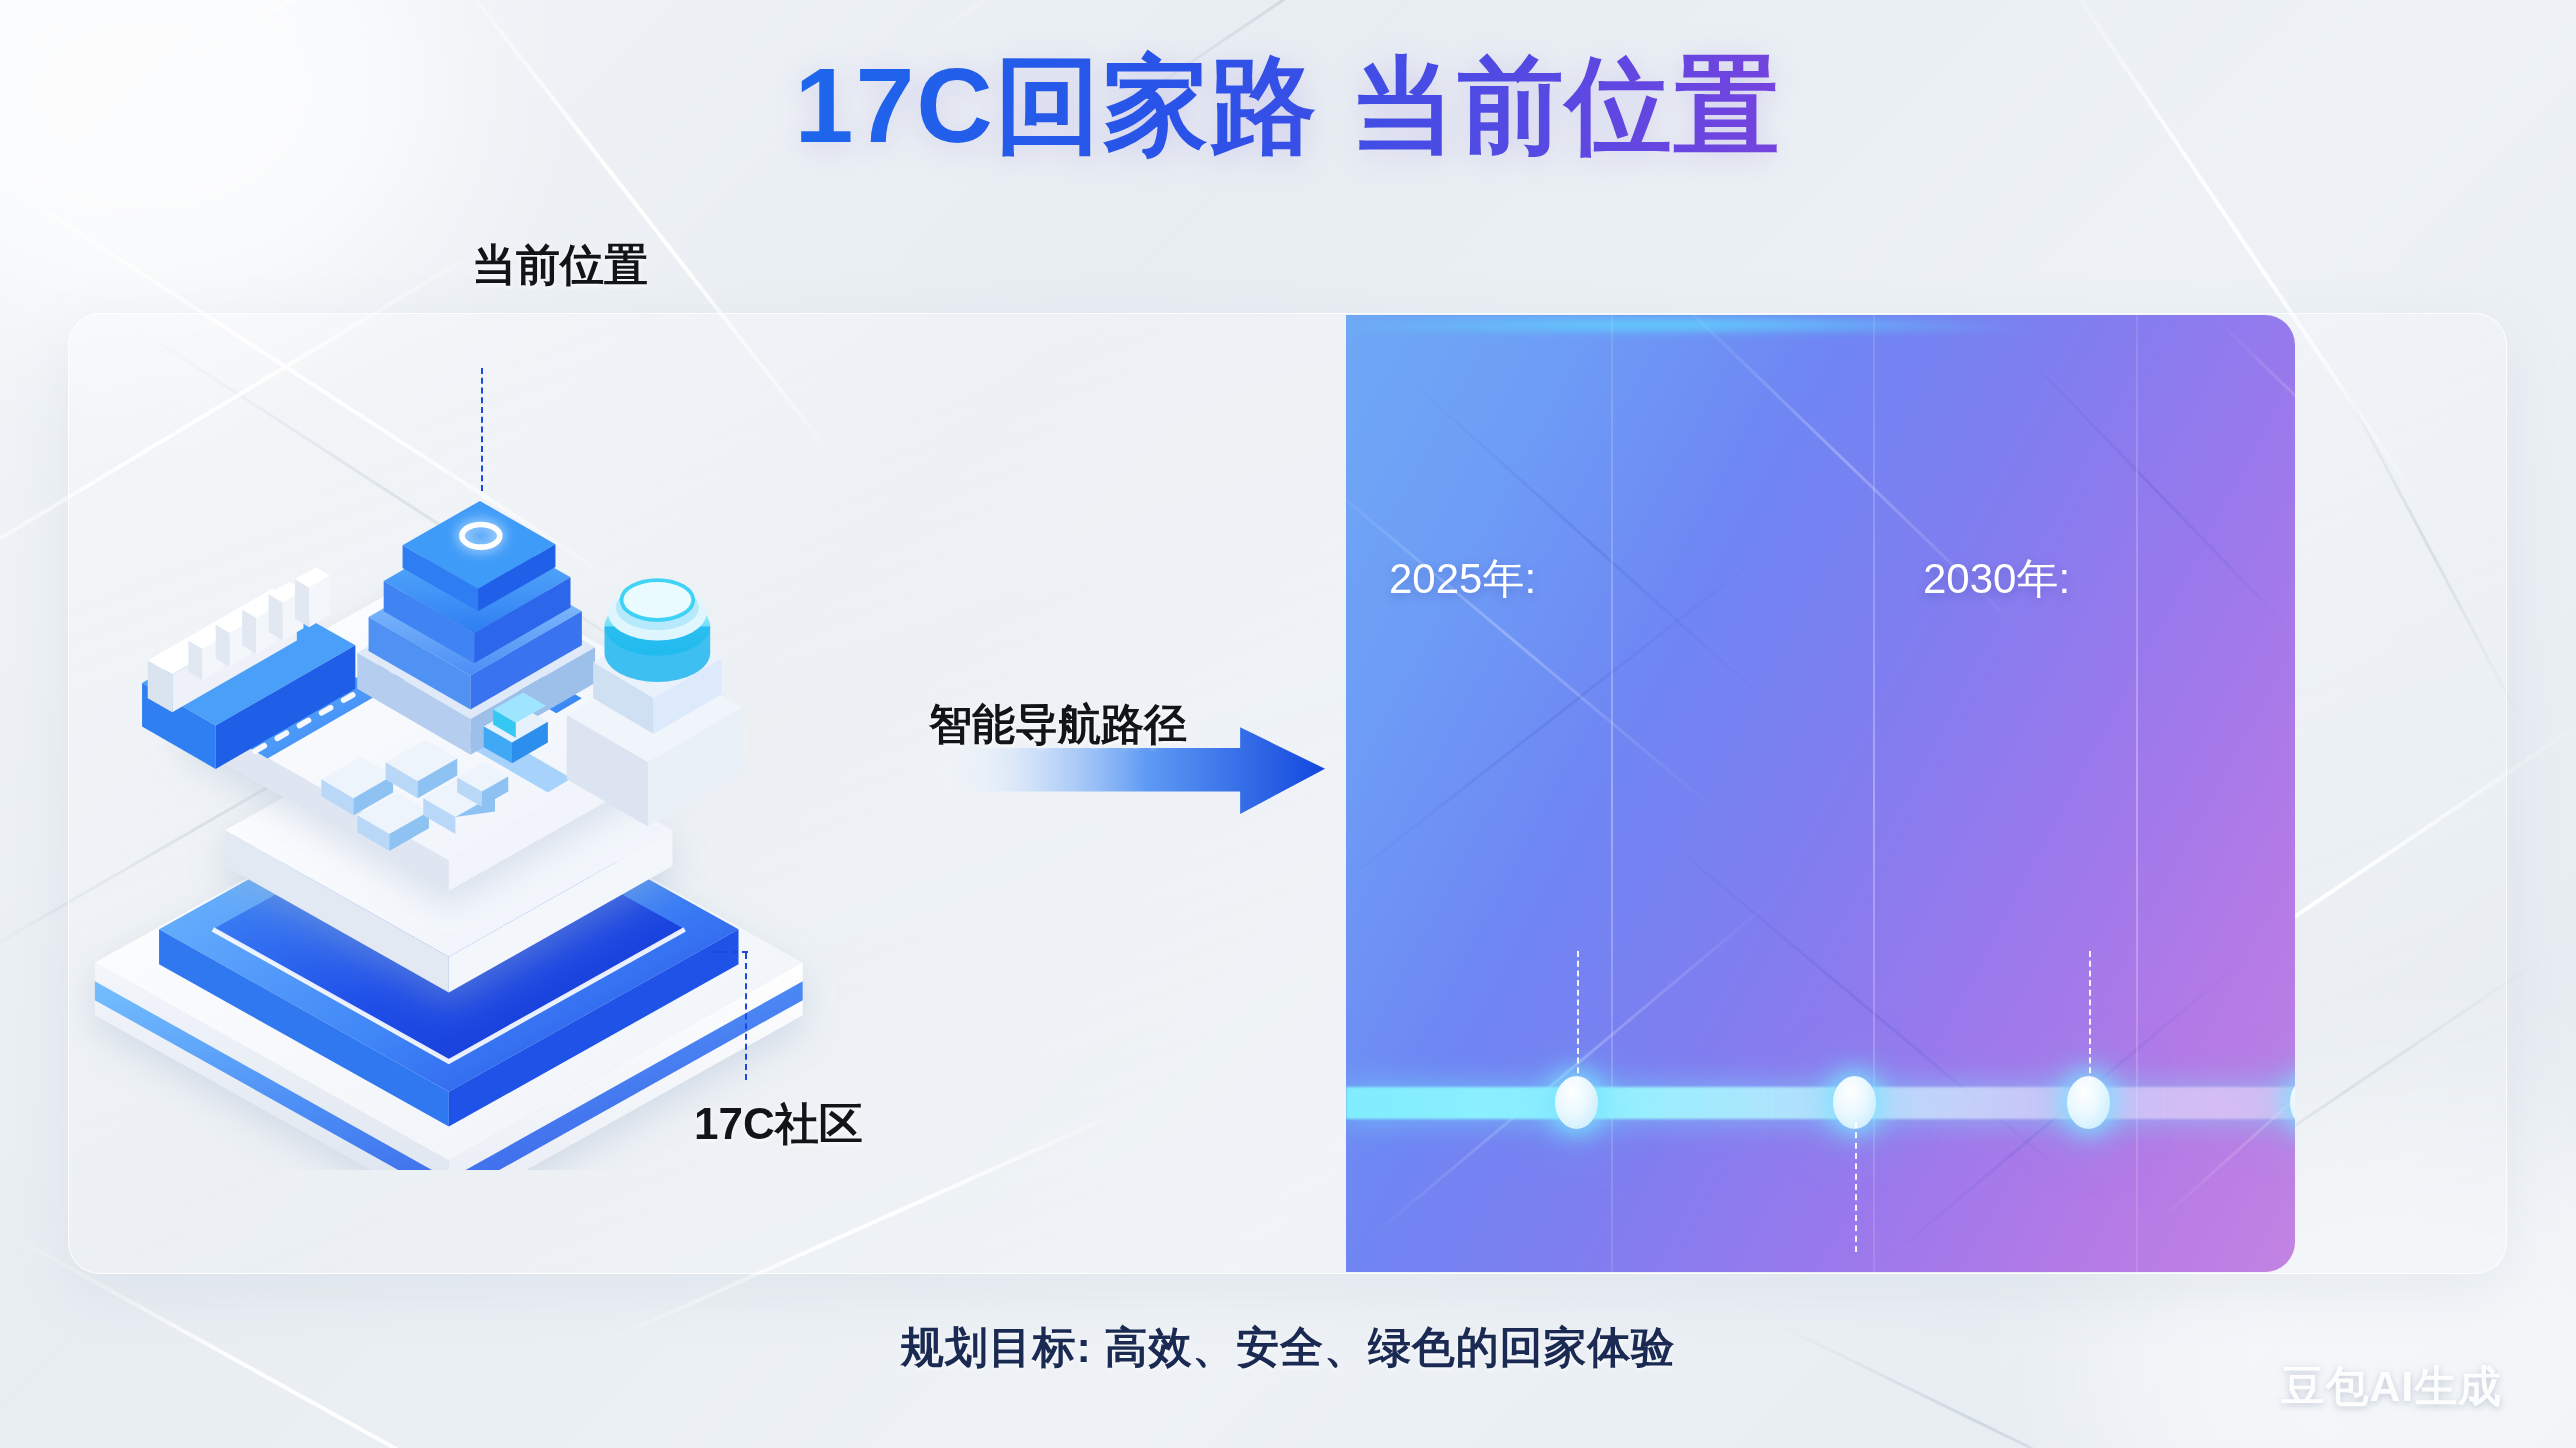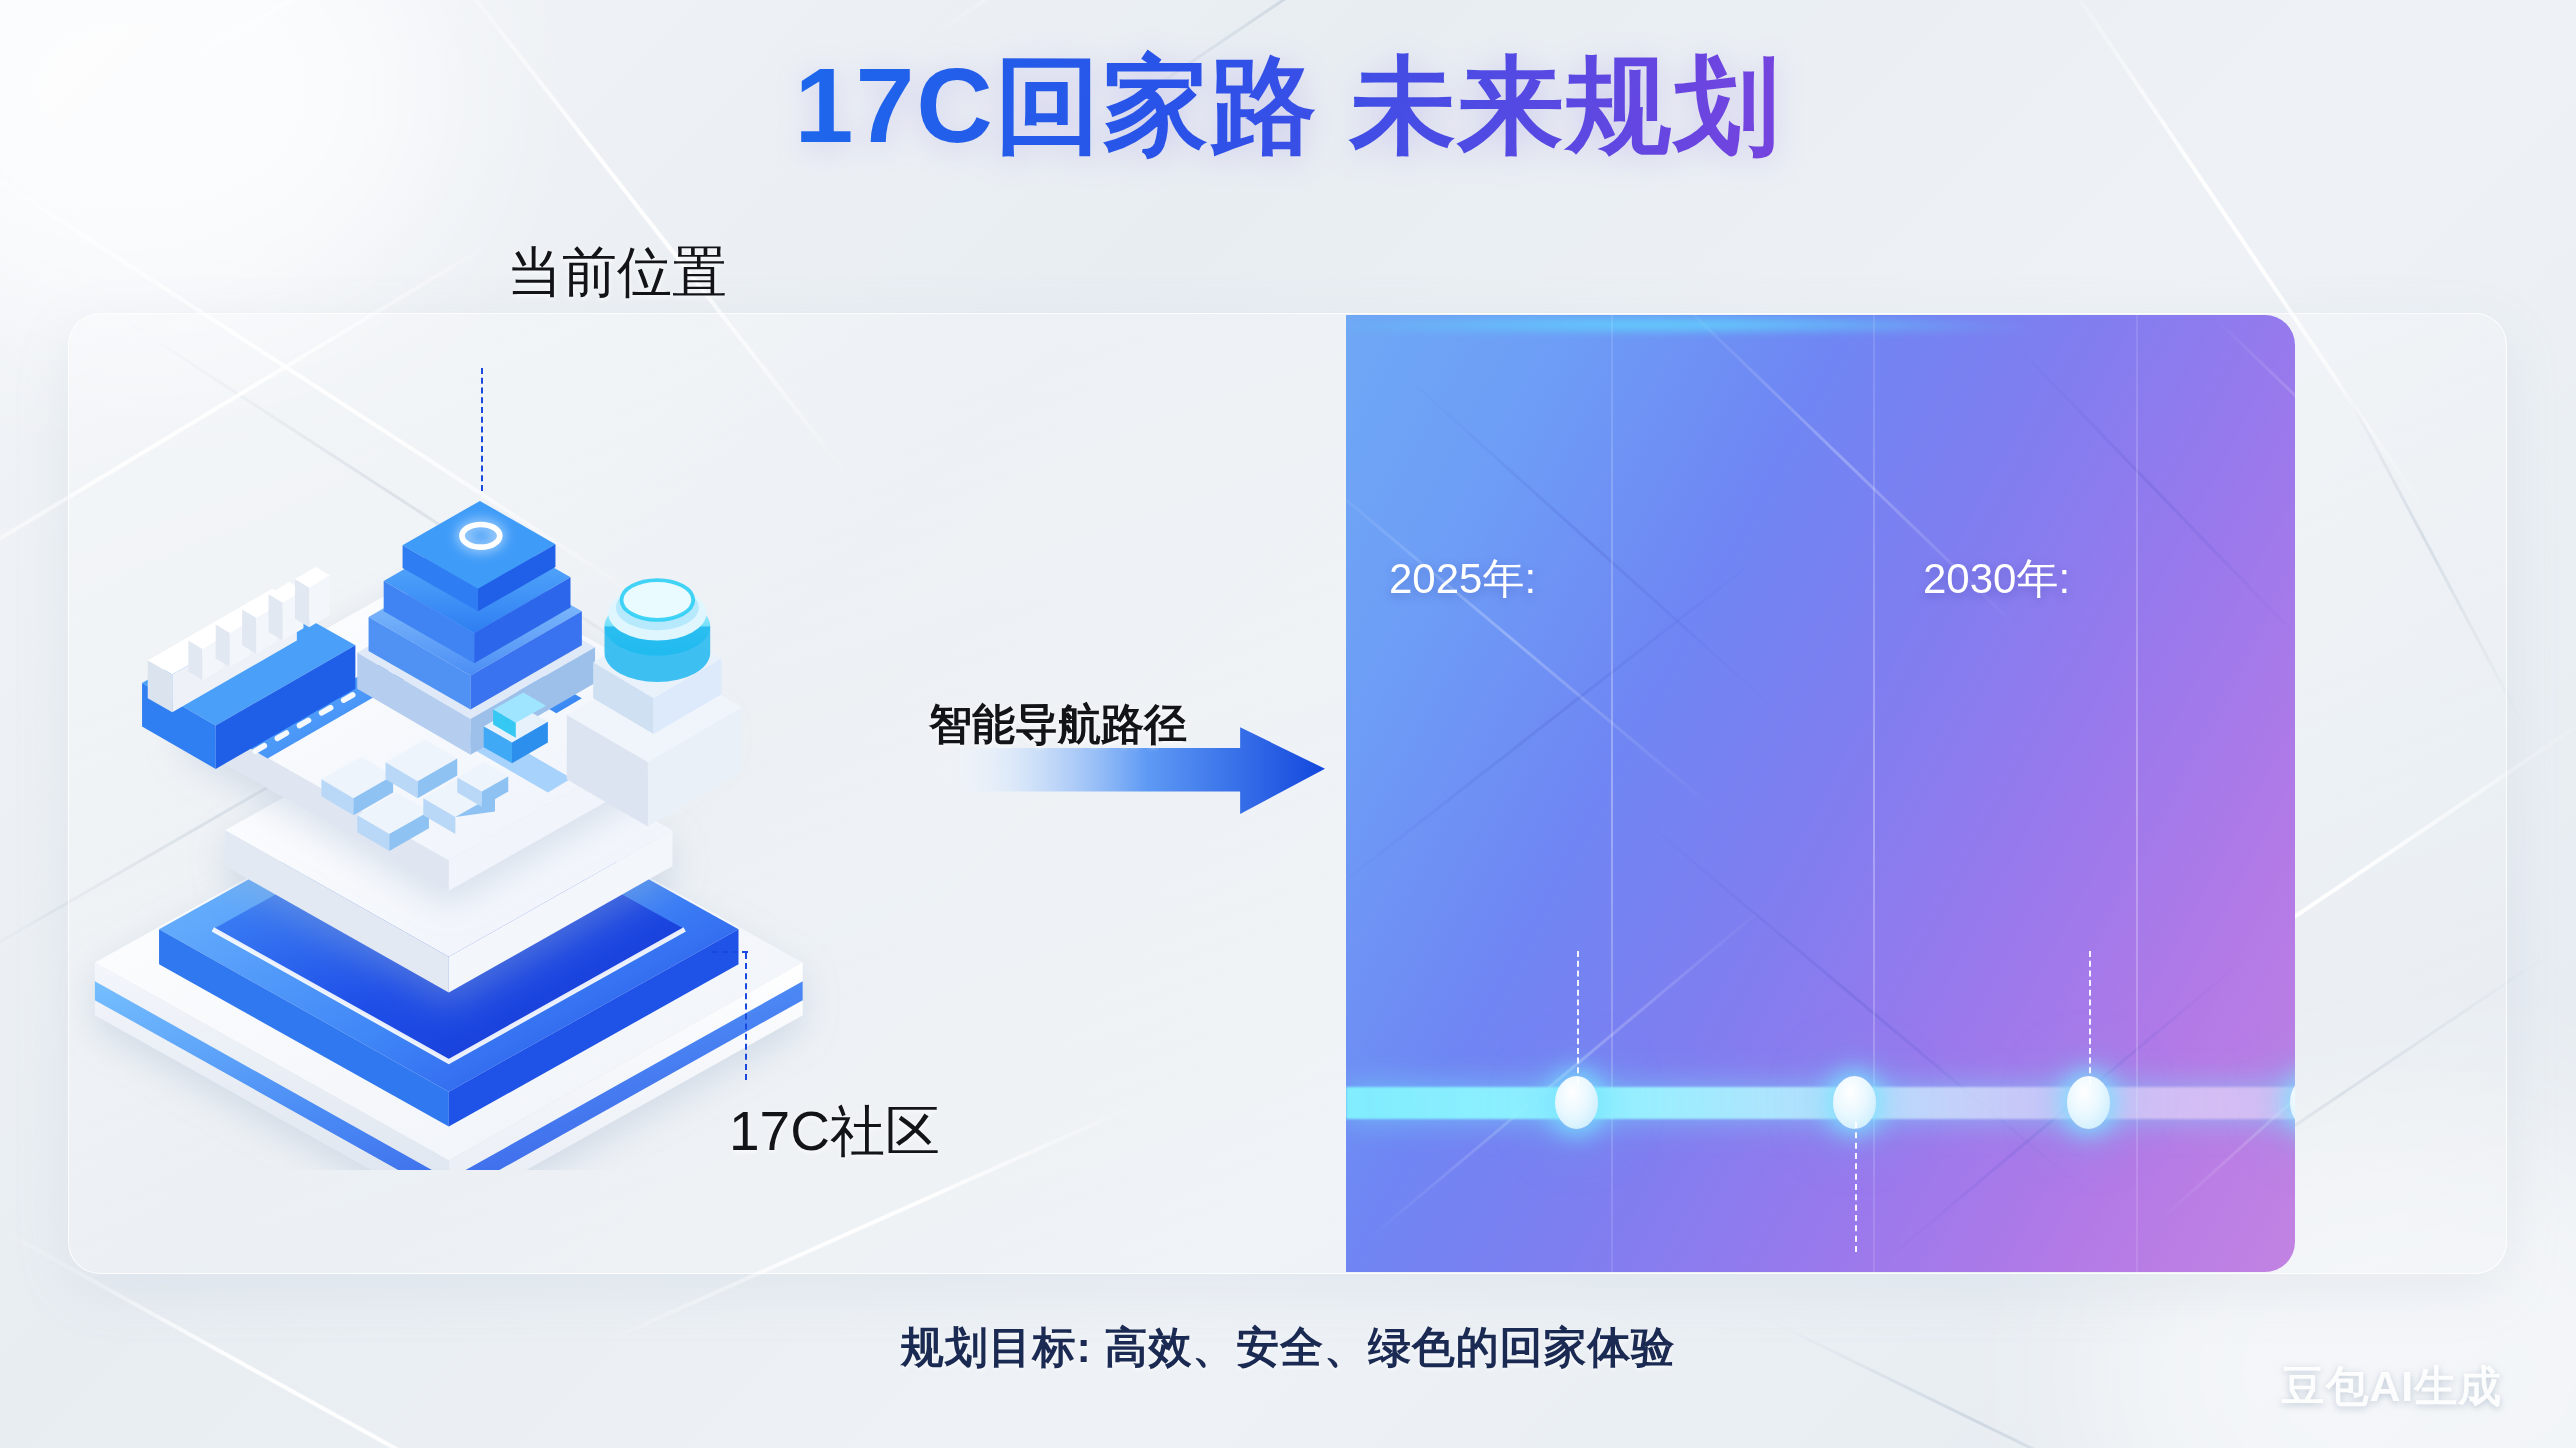--- a/index.html
+++ b/index.html
@@ -153,25 +153,24 @@
     white-space: nowrap;
   }
   .tl-label .yr { display: block; }
 
   
   #iso { position: absolute; left: 57px; top: 415px; width: 793px; height: 755px; }
 
   .lbl-black {
     position: absolute;
     color: #121418;
-    font-weight: 400;
-    font-size: 55px;
+    font-weight: 700;
+    font-size: 44px;
     white-space: nowrap;
     text-shadow: 0 1.9px 5.7px rgba(255,255,255,.85);
-    margin-left: 35px;
   }
 
   .leader {
     position: absolute;
     border-left: 2.8px dashed #1a49e0;
     width: 0;
   }
 
   
   #arrow-wrap { position: absolute; left: 929px; top: 727px; width: 396px; height: 142px; }
@@ -223,21 +222,21 @@
     <div class="seam dark" style="left:2170px; top:1208px; width:453px; transform:rotate(-34deg);"></div>
     <div class="seam" style="left:0px;    top:1227px; width:717px;  transform:rotate(29deg);"></div>
     <div class="seam" style="left:604px;  top:1340px; width:585px;  transform:rotate(-24deg);"></div>
     <div class="seam dark" style="left:1774px; top:1321px; width:510px; transform:rotate(26deg);"></div>
     <div class="seam" style="left:189px;  top:57px;   width:491px;  transform:rotate(-30deg);"></div>
     <div class="seam dark" style="left:2340px; top:377px;  width:396px; transform:rotate(62deg);"></div>
     <div class="glowcorner" style="left:-151px; top:-151px; width:604px; height:491px; background:rgba(255,255,255,.75);"></div>
     <div class="glowcorner" style="right:-189px; bottom:-189px; width:679px; height:528px; background:rgba(255,255,255,.55);"></div>
   </div>
 
-  <div id="title">17C回家路 未来规划</div>
+  <div id="title">17C回家路 当前位置</div>
 
   <div id="card"></div>
 
   <div id="iso">
     <svg viewBox="0 0 840 800" width="793" height="755">
       <defs>
         <linearGradient id="gBaseTop" x1="0" y1="0" x2="1" y2="1">
           <stop offset="0%" stop-color="#ffffff"></stop>
             <stop offset="100%" stop-color="#eef2f8"></stop>
         </linearGradient>

